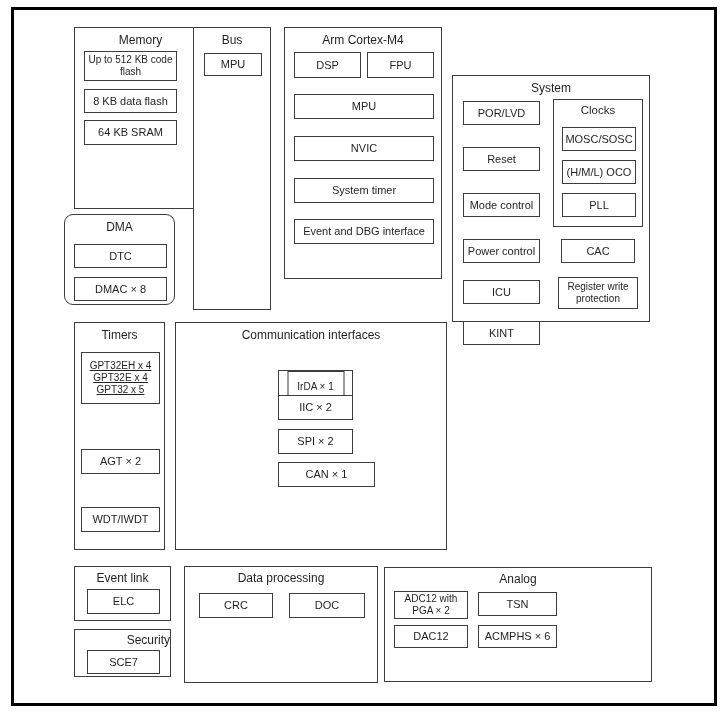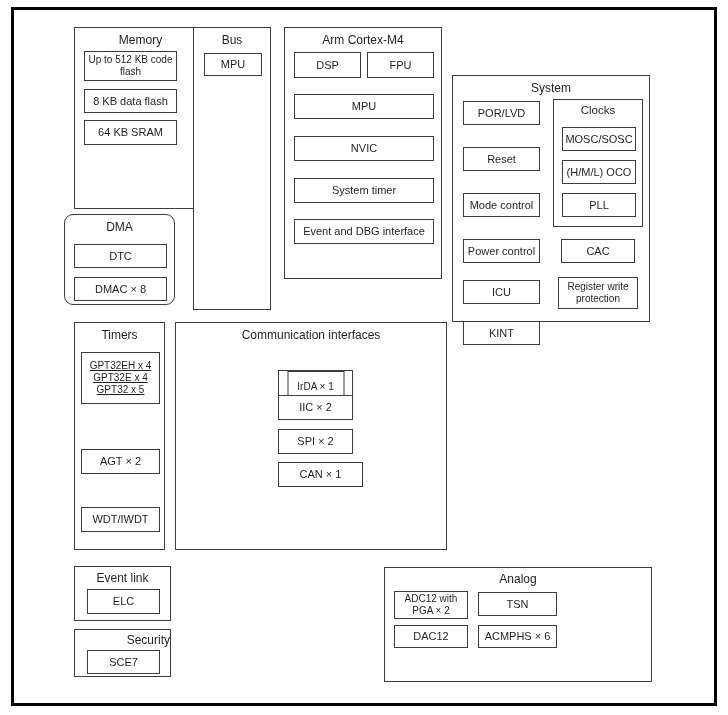--- a/index.html
+++ b/index.html
@@ -138,33 +138,38 @@
   </div>
 
   <div class="blk" style="left:175px; top:322px; width:272px; height:228px;">
     <div class="ttl">Communication interfaces</div>
     <div class="bx top-label" style="left:102px; top:47px; width:75px; height:32px;padding-left:6px;">
       <span>SCI × 7</span>
       <span class="nested">IrDA × 1</span>
     </div>
     <div class="bx" style="left:102px; top:72px; width:75px; height:25px;">IIC × 2</div>
     <div class="bx" style="left:102px; top:106px; width:75px; height:25px;">SPI × 2</div>
-    <div class="bx" style="left:102px; top:139px; width:85px; height:25px;">CAN × 1</div>
+    <div class="bx" style="left:102px; top:139px; width:97px; height:25px;">CAN × 1</div>
   </div>
 
   <div class="blk" style="left:74px; top:566px; width:97px; height:55px;">
     <div class="ttl" style="top:4px;">Event link</div>
     <div class="bx" style="left:12px; top:22px; width:73px; height:25px;">ELC</div>
   </div>
 
   <div class="blk" style="left:74px; top:629px; width:97px; height:48px;">
     <div class="ttl" style="top:3px;text-align:right;">Security</div>
     <div class="bx" style="left:12px; top:20px; width:73px; height:24px;">SCE7</div>
   </div>
 
+  <div class="blk" style="left:184px; top:566px; width:194px; height:117px;">
+    <div class="ttl" style="top:4px;">Data processing</div>
+    <div class="bx" style="left:14px; top:26px; width:74px; height:25px;">CRC</div>
+    <div class="bx" style="left:104px; top:26px; width:76px; height:25px;">DOC</div>
+  </div>
 
   <div class="blk" style="left:384px; top:567px; width:268px; height:115px;">
     <div class="ttl" style="top:4px;">Analog</div>
     <div class="bx small" style="left:9px; top:23px; width:74px; height:28px;">ADC12 with
 PGA × 2</div>
     <div class="bx" style="left:93px; top:24px; width:79px; height:24px;">TSN</div>
     <div class="bx" style="left:9px; top:57px; width:74px; height:23px;">DAC12</div>
     <div class="bx" style="left:93px; top:57px; width:79px; height:23px;">ACMPHS × 6</div>
   </div>
 

